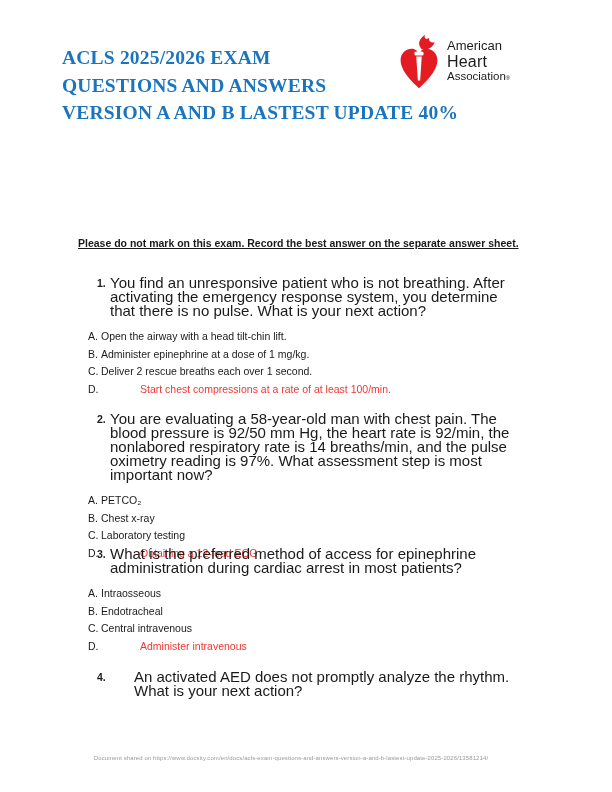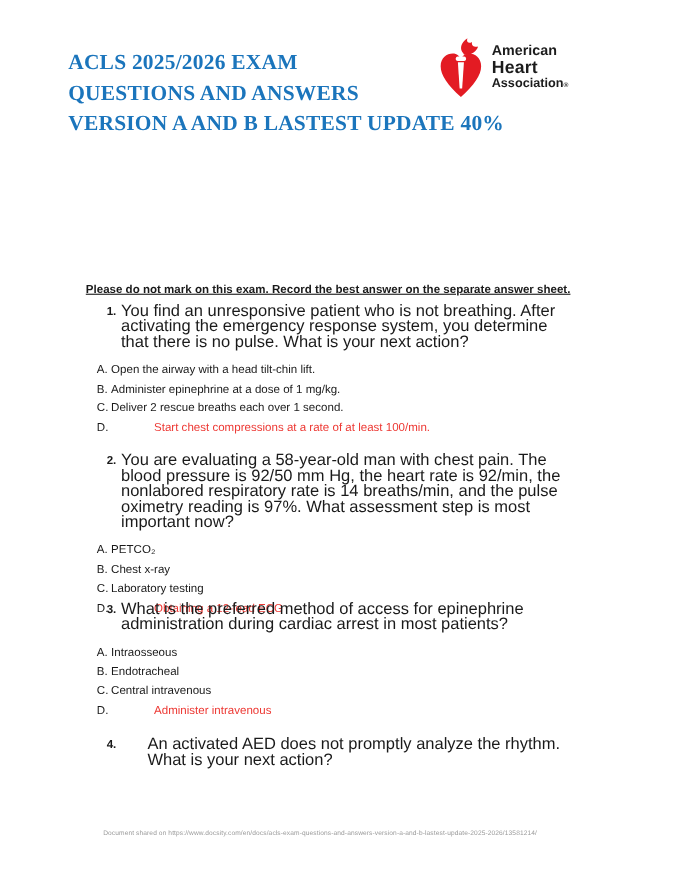--- a/index.html
+++ b/index.html
@@ -30,21 +30,21 @@
     position: absolute;
     left: 396px;
     top: 33px;
     display: flex;
     align-items: flex-start;
   }
   .logo-mark { width: 46px; height: 58px; flex: 0 0 auto; }
   .logo-text {
     margin-left: 5px;
     margin-top: 6px;
-    font-weight: bold;
+    font-weight: normal;
     color: #1c1c1c;
     line-height: 1;
   }
   .logo-line1 { font-size: 13px; line-height: 14px; }
   .logo-line2 { font-size: 16px; line-height: 17px; letter-spacing: 0.2px; }
   .logo-line3 { font-size: 11.5px; line-height: 13px; }
   .reg-mark { font-size: 6px; vertical-align: baseline; }
 
   
   .exam-subtitle {
@@ -55,21 +55,20 @@
     line-height: 14px;
   }
   .exam-subtitle .line1 { font-weight: bold; }
   .exam-notice {
     position: absolute;
     left: 78px;
     top: 237px;
     font-size: 10.5px;
     font-weight: bold;
     text-decoration: underline;
-    margin-top: 20px;
   }
 
   
   .question { position: absolute; left: 88px; width: 440px; }
   .q-row { display: flex; margin-left: 9px; }
   .q-num { flex: 0 0 13px; font-weight: bold; font-size: 10.5px; line-height: 14px; }
   .q-wide .q-num { flex: 0 0 37px; }
   .q-text { width: 412px; font-weight: normal; font-size: 15px; line-height: 14px; }
   .options { margin-top: 12px; }
   .option { display: flex; margin-bottom: 5.5px; }

